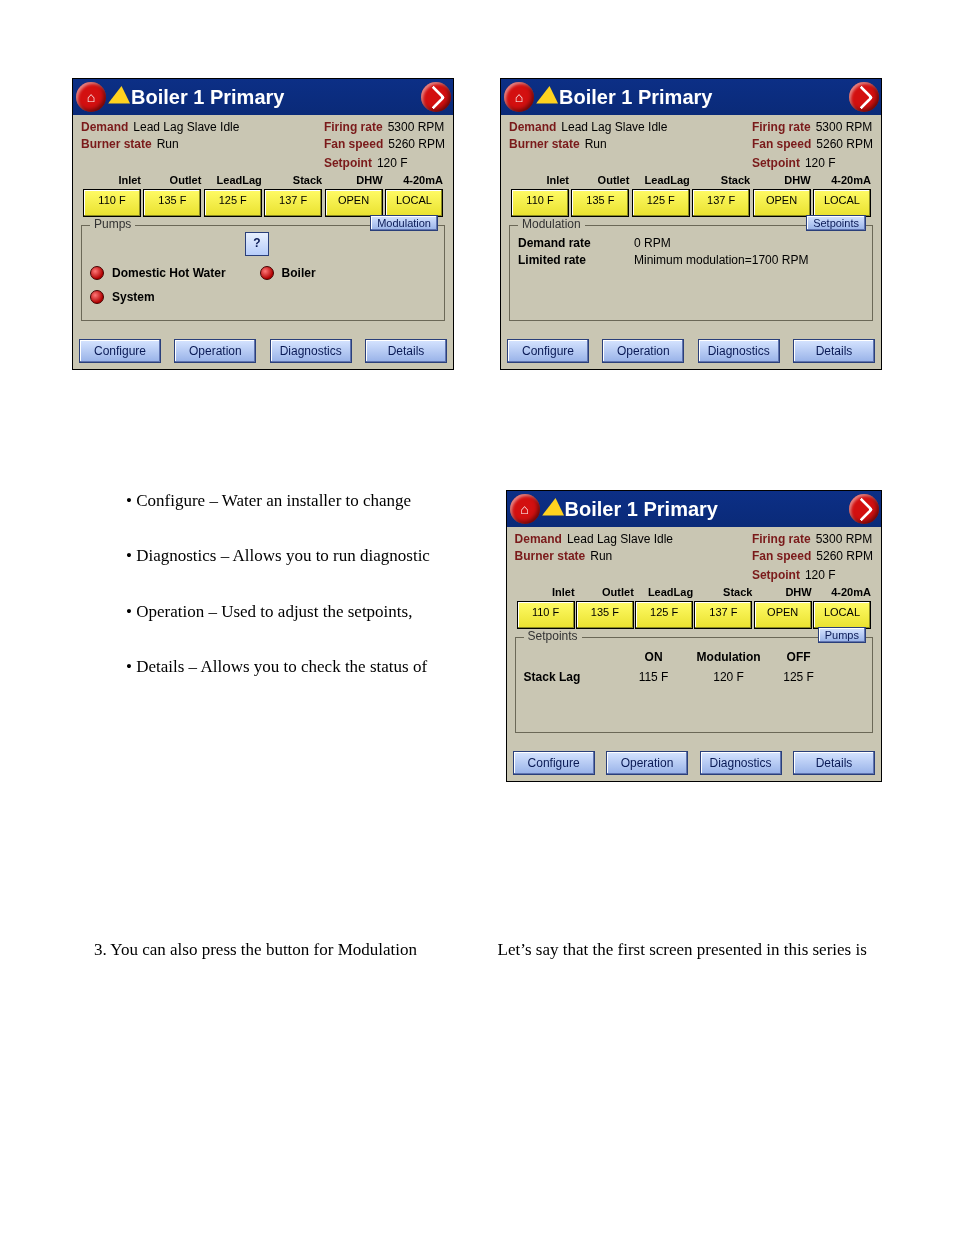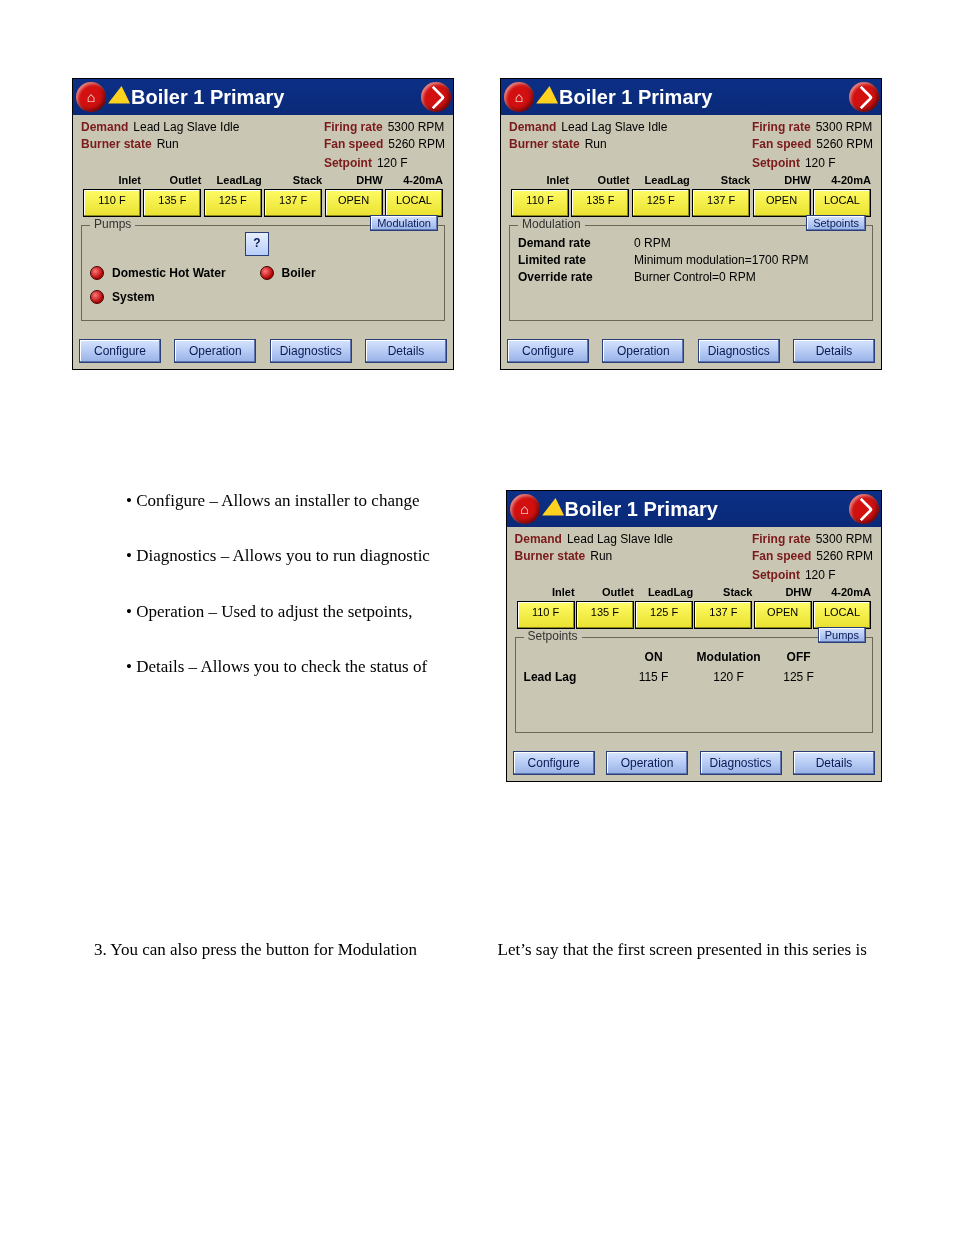--- a/index.html
+++ b/index.html
@@ -201,39 +201,35 @@
         <span class="navbtn">Setpoints</span>
         <div class="modtbl">
           <div class="r">
                 <div class="lbl">Demand rate</div>
                 <div>0 RPM</div>
               </div>
           <div class="r">
                 <div class="lbl">Limited rate</div>
                 <div>Minimum modulation=1700 RPM</div>
               </div>
-          <div class="r">
-                <div class="lbl">Override rate</div>
-                <div>Burner Control=0 RPM</div>
-              </div>
         </div>
       </div>
     </div>
     <div class="footer">
       <div class="fbtn">Configure</div>
       <div class="fbtn">Operation</div>
       <div class="fbtn">Diagnostics</div>
       <div class="fbtn">Details</div>
     </div>
   </div>
 </div>
 
 <div class="row2">
   <div class="textcol">
-    <div class="bul">Configure – Allows an installer to change</div>
+    <div class="bul">Configure – Water an installer to change</div>
     <div class="bul">Diagnostics – Allows you to run diagnostic</div>
     <div class="bul">Operation – Used to adjust the setpoints,</div>
     <div class="bul">Details – Allows you to check the status of</div>
   </div>
 
   <div class="hmi">
     <div class="titlebar">
       <div class="tb-icon">⌂</div>
       <div class="bell"></div>
       <div class="title">Boiler 1 Primary</div>
@@ -285,21 +281,21 @@
       <div class="fieldset" style="min-height:78px">
         <span class="legend">Setpoints</span>
         <span class="navbtn">Pumps</span>
         <div class="sprow" style="font-weight:bold">
           <div style="width:100px"></div>
           <div style="width:60px">ON</div>
           <div style="width:90px">Modulation</div>
           <div style="width:50px">OFF</div>
         </div>
         <div class="sprow">
-          <div style="width:100px;font-weight:bold;text-align:left">Lead Lag</div>
+          <div style="width:100px;font-weight:bold;text-align:left">Stack Lag</div>
           <div style="width:60px">115 F</div>
           <div style="width:90px">120 F</div>
           <div style="width:50px">125 F</div>
         </div>
       </div>
     </div>
     <div class="footer">
       <div class="fbtn">Configure</div>
       <div class="fbtn">Operation</div>
       <div class="fbtn">Diagnostics</div>

